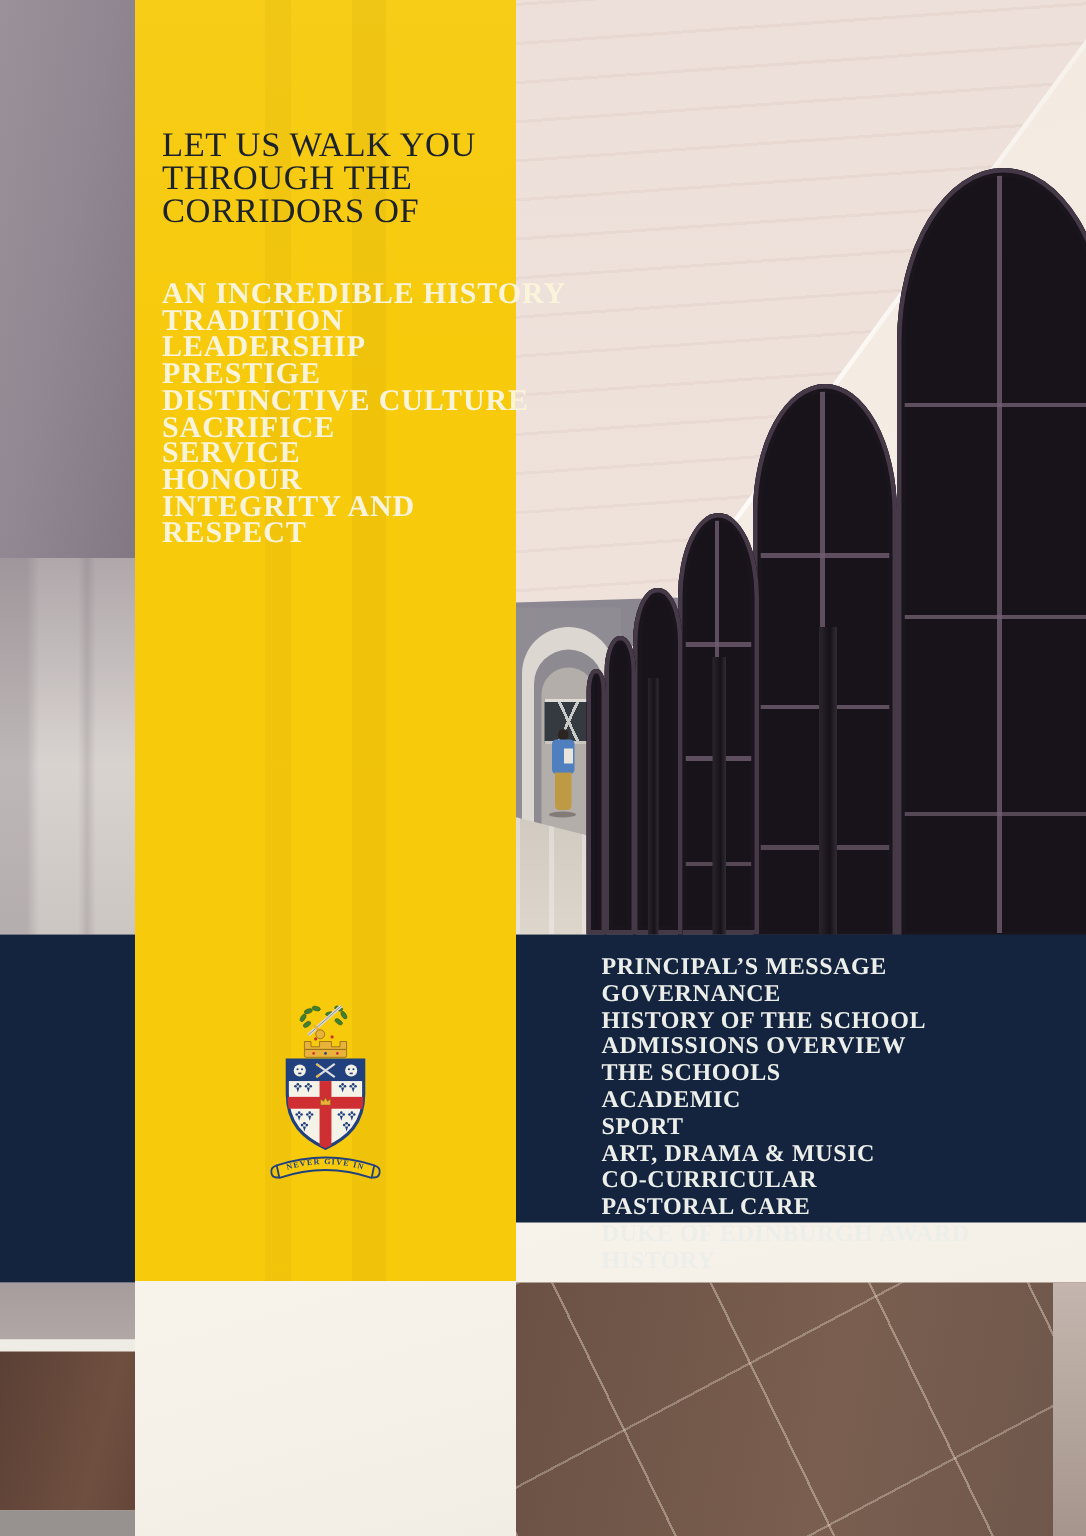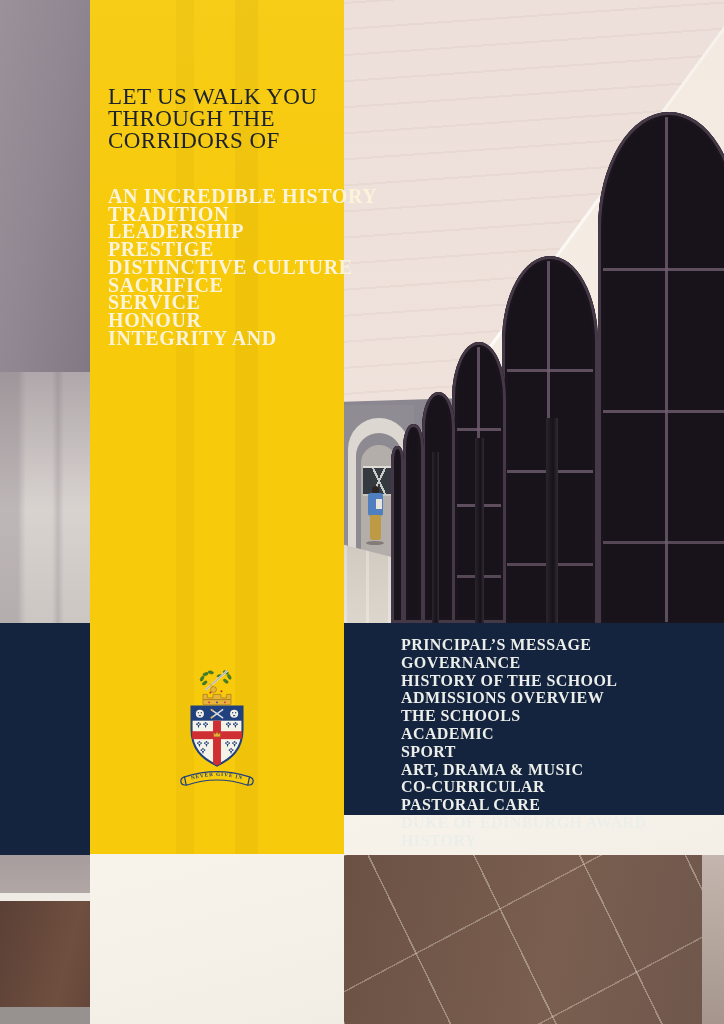--- a/index.html
+++ b/index.html
@@ -180,20 +180,21 @@
 
     <li>AN INCREDIBLE HISTORY</li>
         <li>TRADITION</li>
         <li>LEADERSHIP</li>
         <li>PRESTIGE</li>
         <li>DISTINCTIVE CULTURE</li>
         <li>SACRIFICE</li>
         <li>SERVICE</li>
         <li>HONOUR</li>
         <li>INTEGRITY AND</li>
+        <li>RESPECT</li>
       </ul>
 
     <svg class="crest" viewBox="0 0 100 148" xmlns="http://www.w3.org/2000/svg">
       <defs>
         <clipPath id="shieldClip">
             <path d="M21 44 H79 V70 C79 92 67 103 50 111 C33 103 21 92 21 70 Z"></path>
           </clipPath>
         <g id="erm" fill="var(--crest-blue,#20407E)">
           <circle cx="0" cy="0" r="1"></circle>
             <circle cx="-1.8" cy="1.4" r="1"></circle>

